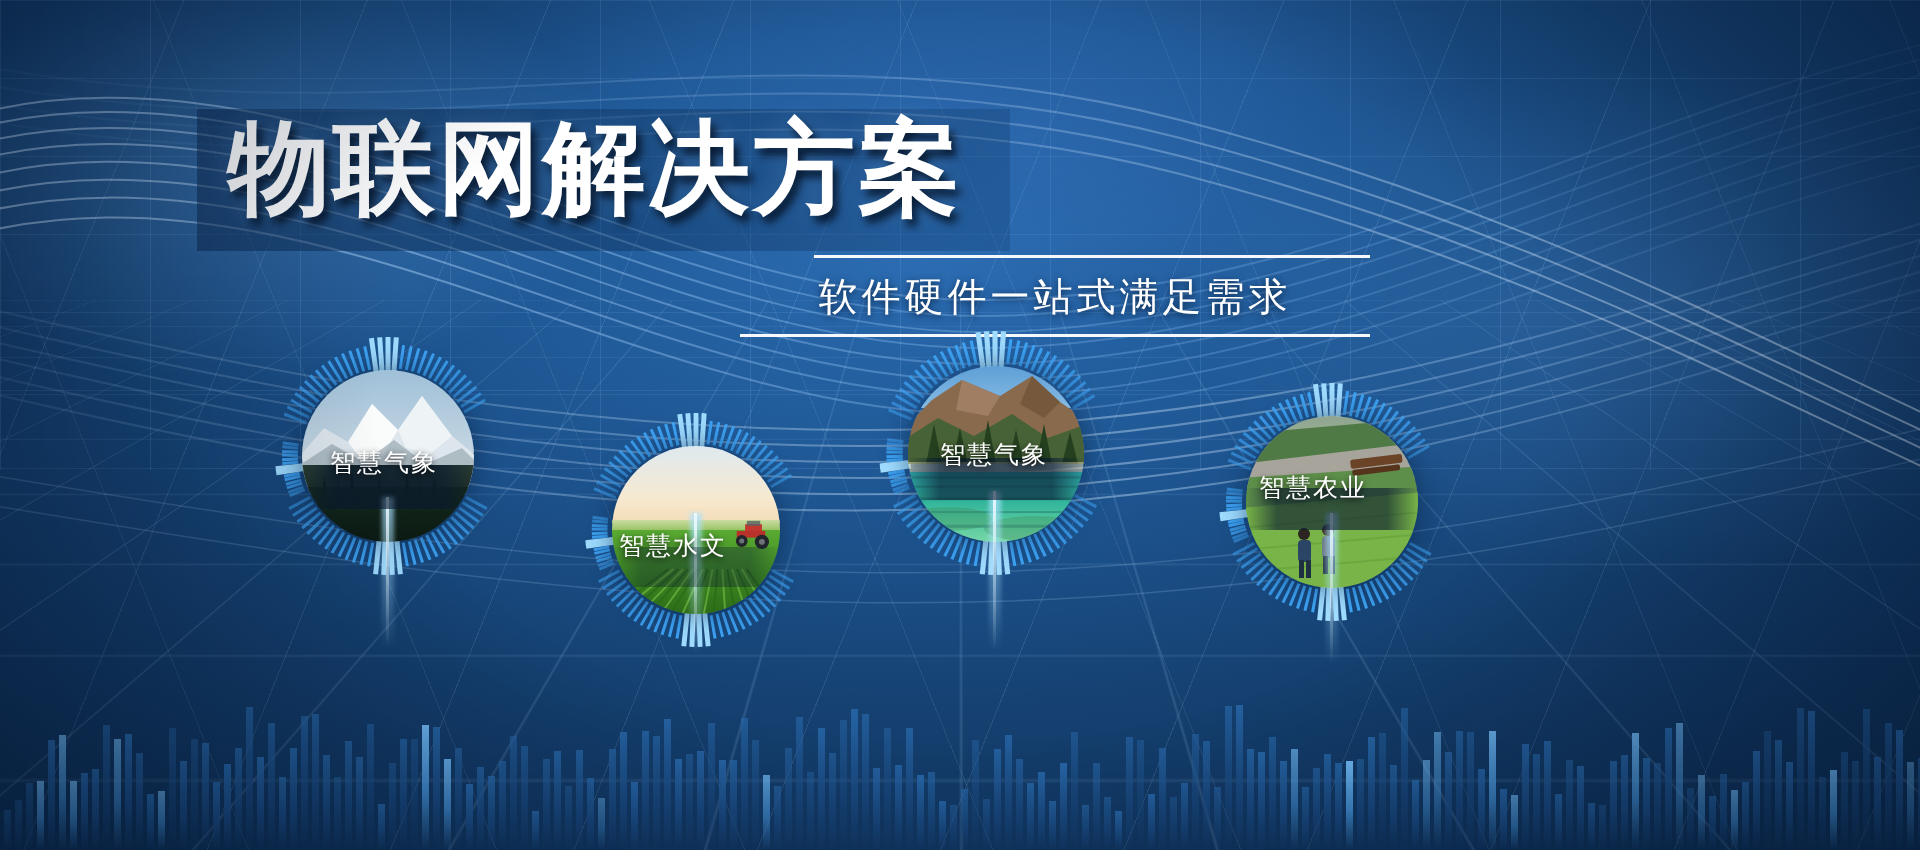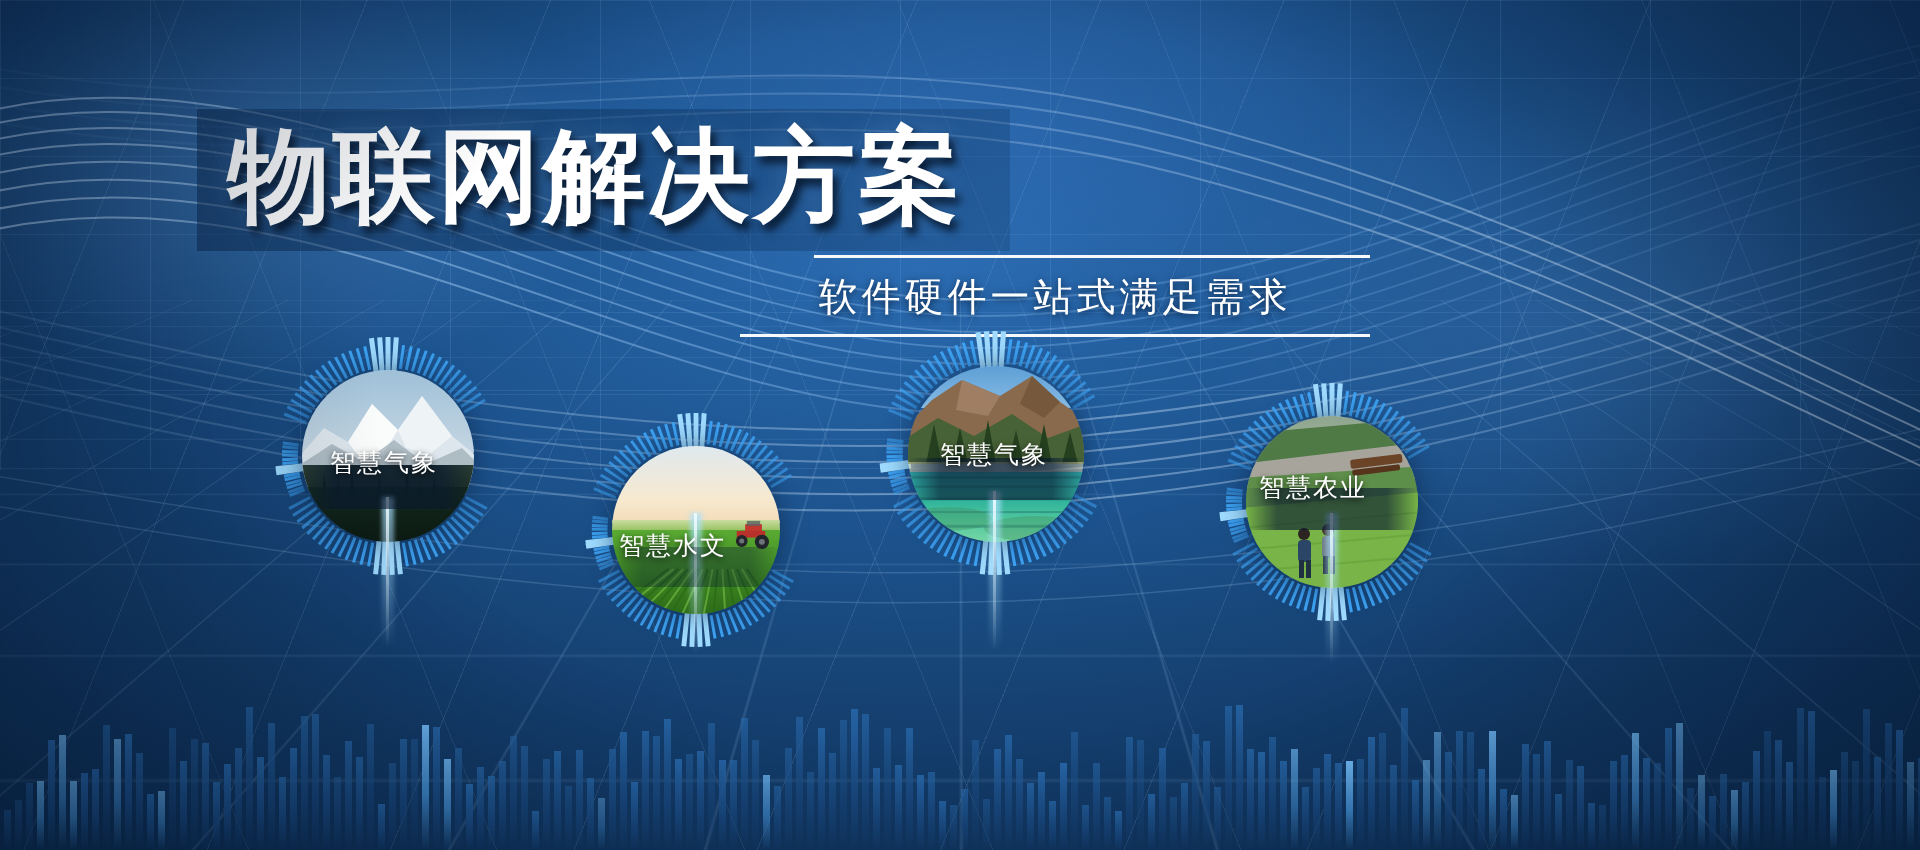--- a/index.html
+++ b/index.html
@@ -4,20 +4,21 @@
 <style>
   html,body{margin:0;padding:0;background:#0b2a52;}
   body{font-family:"Liberation Sans","DejaVu Sans",sans-serif;}
 
   .stage{
     position:relative;
     width:1920px;height:850px;
     overflow:hidden;
     background:
       radial-gradient(ellipse 1400px 700px at 48% 30%, #2a6bb0 0%, #1d548f 38%, #154070 66%, #0e2f55 100%);
+    font-family: Liberation Mono, monospace;
   }
 
   
   .grid-far{
     position:absolute;left:0;top:0;width:1920px;height:470px;
     background-image:
       repeating-linear-gradient(to right, rgba(150,200,255,.20) 0 1px, transparent 1px 150px),
       repeating-linear-gradient(to bottom, rgba(150,200,255,.16) 0 1px, transparent 1px 78px);
     opacity:.75;
   }

